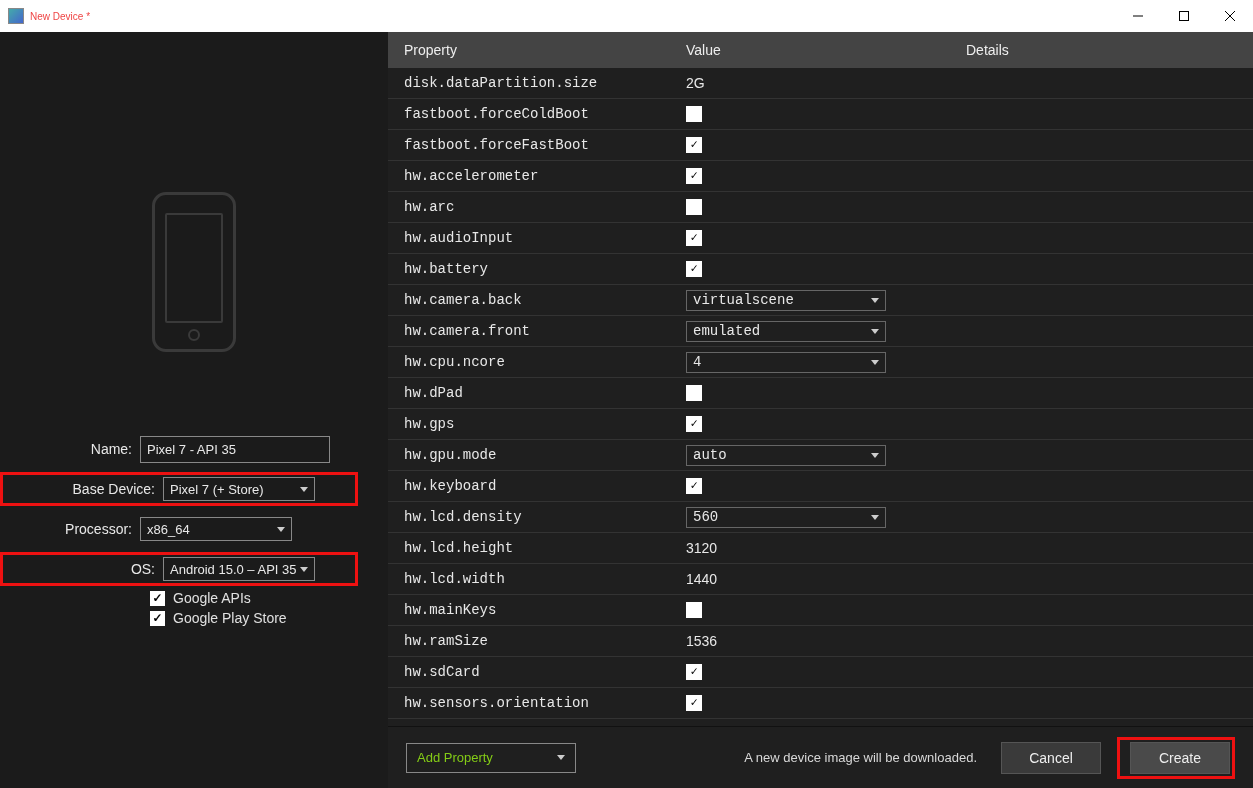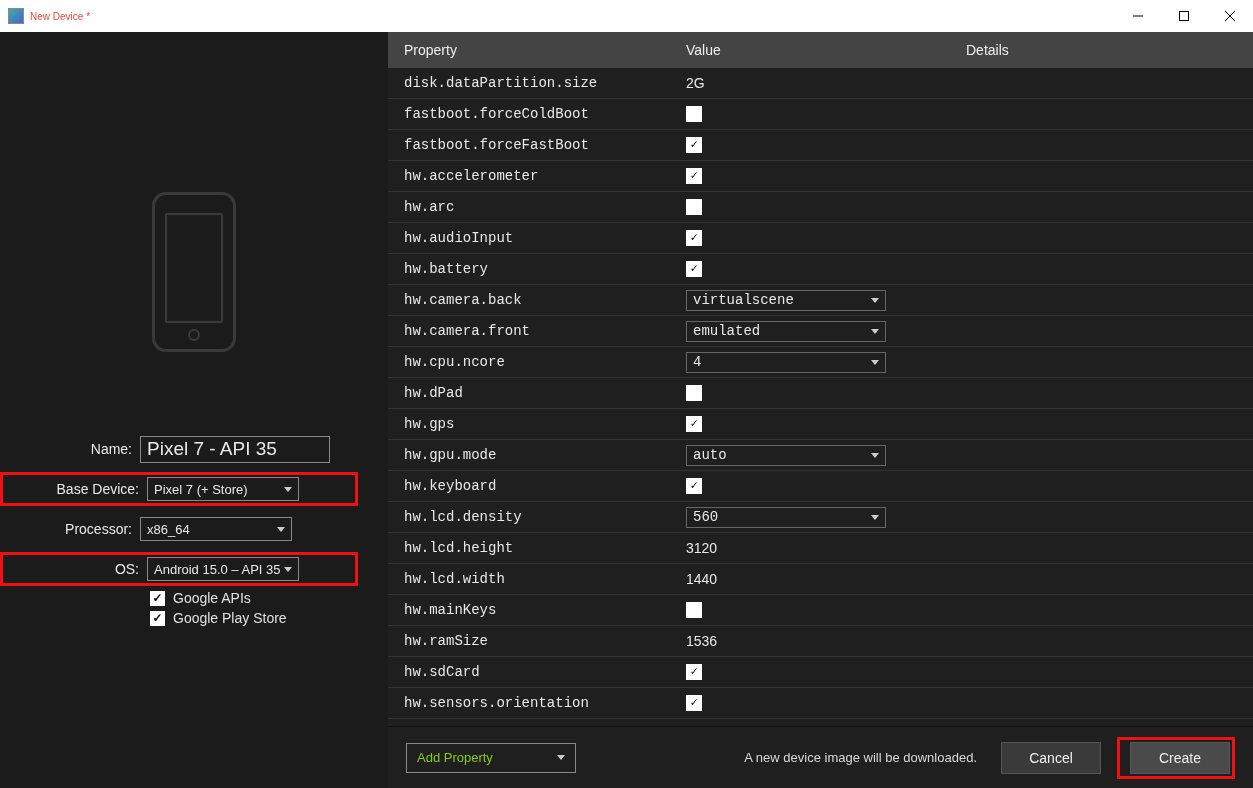--- a/index.html
+++ b/index.html
@@ -63,31 +63,31 @@
     display:flex; align-items:center; margin: 6px 0;
     height: 34px;
   }
   .form-row label {
     width:140px; text-align:right; padding-right:8px;
     font-size:14px; color:#e8e8e8;
   }
   .form-row .field { flex:1; }
   .text-input {
     width:190px; height:27px; background:#1b1b1b; border:1px solid #888;
-    color:#e8e8e8; font-size:19px; padding:10px 6px;
+    color:#e8e8e8; font-size:13px; padding:10px 6px;
   }
   .dropdown {
     width:152px; height:24px; background:#1b1b1b; border:1px solid #888;
     color:#e8e8e8; font-size:13px; padding:2px 6px;
     display:flex; align-items:center; justify-content:space-between;
   }
   .dropdown .chev {
     width:0;height:0;border-left:4px solid transparent;border-right:4px solid transparent;border-top:5px solid #ccc;
   }
-  .highlight-red { border:3px solid #e11; padding:4px 6px 4px 4px; margin:2px 0;}
+  .highlight-red { border:3px solid #e11; padding:4px 6px 4px 20px; margin:2px 0;}
   .checkbox-row {
     display:flex; align-items:center; margin:4px 0 4px 150px; font-size:14px;
   }
   .checkbox {
     width:15px; height:15px; background:#fff; margin-right:8px;
     display:flex; align-items:center; justify-content:center;
   }
   .checkbox.checked::after {
     content:"✓"; color:#000; font-size:12px; font-weight:bold; line-height:1;
   }

